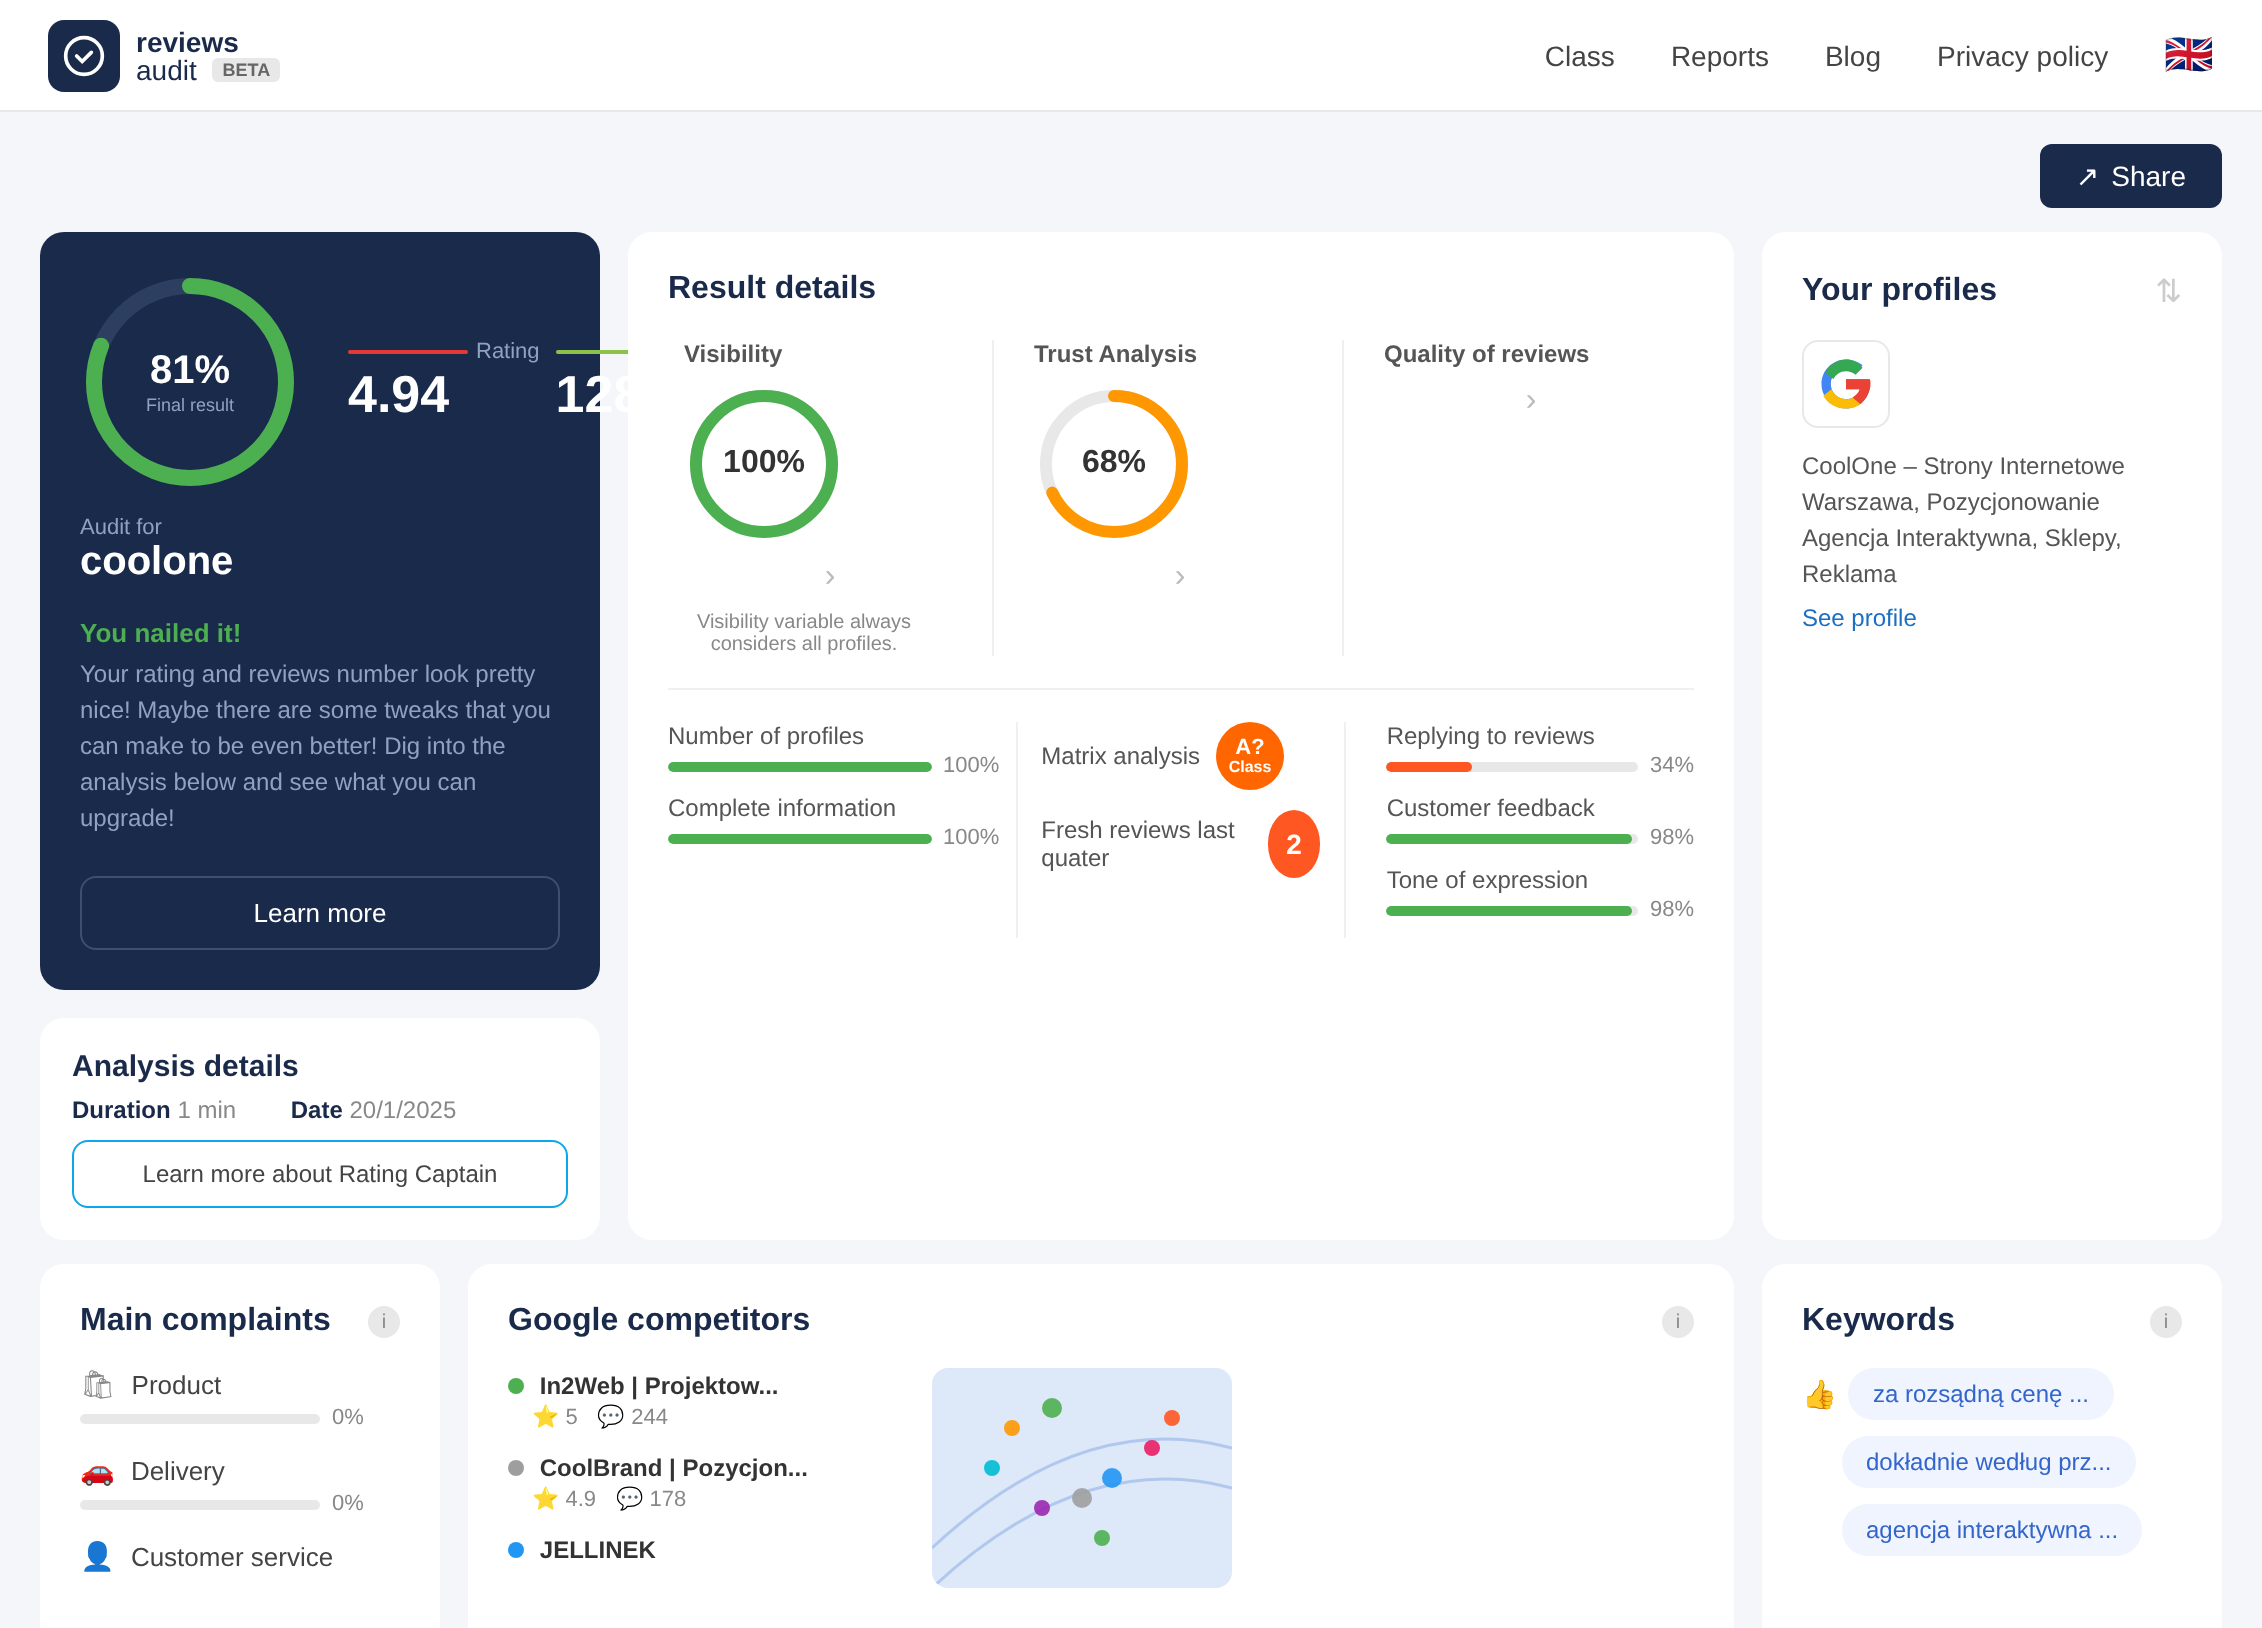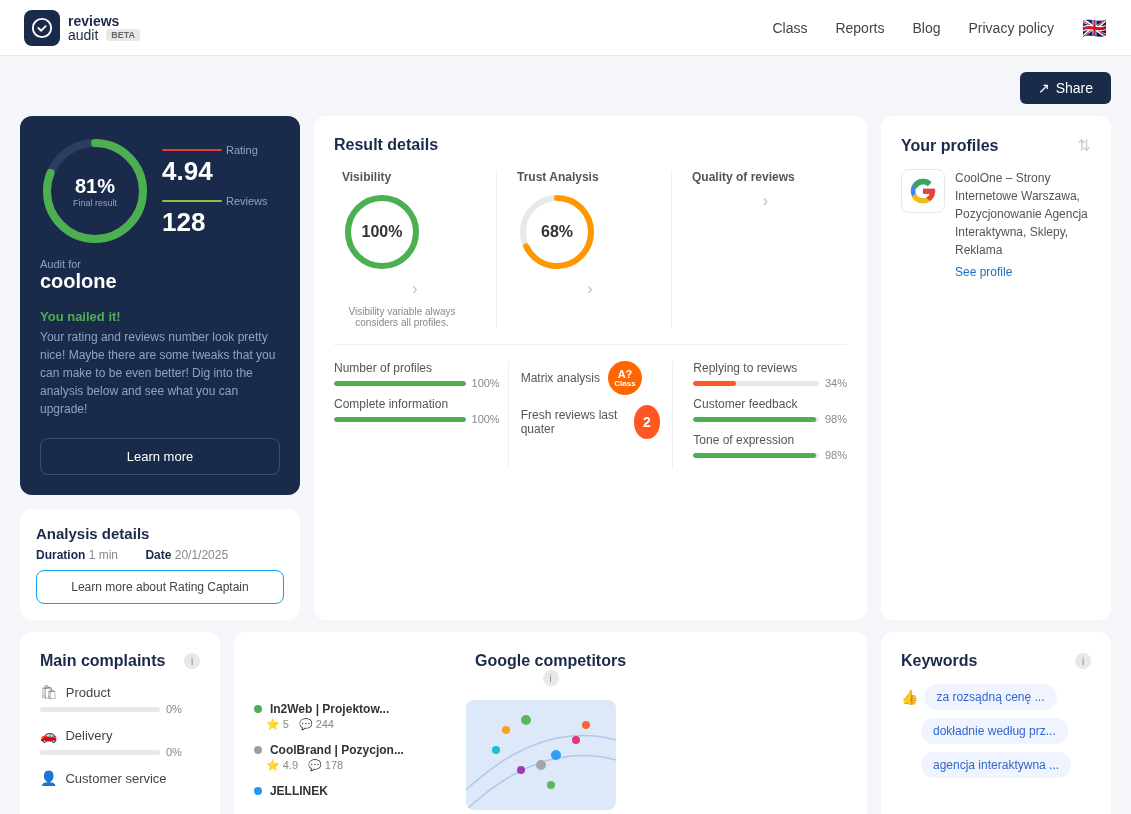--- a/index.html
+++ b/index.html
@@ -24,21 +24,21 @@
     .main-grid { display: grid; grid-template-columns: 280px 1fr 230px; gap: 14px; }
 
     
     .summary-card { background: #1a2a4a; color: #fff; border-radius: 12px; padding: 20px; display: flex; flex-direction: column; gap: 12px; }
     .summary-title { font-size: 18px; font-weight: 700; }
     .based-on { font-size: 11px; color: #8fa3c0; text-align: right; margin-top: -8px; }
     .summary-stats { display: flex; align-items: center; gap: 12px; }
     .donut-wrapper { position: relative; width: 110px; height: 110px; flex-shrink: 0; }
     .donut-wrapper svg { width: 110px; height: 110px; transform: rotate(-90deg); }
     .donut-center { position: absolute; top: 50%; left: 50%; transform: translate(-50%, -50%); text-align: center; }
-    .rating-reviews { display: flex; flex-direction: column; gap: 8px; }
+    .rating-reviews { display: flex; flex-direction: row; gap: 8px; margin-left: 12px; }
     .stat-item { }
     .stat-label { font-size: 11px; color: #8fa3c0; display: flex; align-items: center; gap: 4px; }
     .stat-line { width: 60px; height: 2px; border-radius: 1px; }
     .stat-value { font-size: 26px; font-weight: 800; color: #fff; }
     .audit-for { font-size: 11px; color: #8fa3c0; }
     .audit-name { font-size: 20px; font-weight: 700; color: #fff; }
     .you-nailed { color: #4caf50; font-weight: 700; font-size: 13px; margin-top: 4px; }
     .you-nailed-text { font-size: 12px; color: #8fa3c0; line-height: 1.5; margin-top: 4px; }
     .learn-more-btn { width: 100%; padding: 10px; border: 1px solid #3d5070; background: transparent; color: #fff; border-radius: 8px; cursor: pointer; font-size: 13px; font-weight: 500; margin-top: 8px; }
     .analysis-title { font-size: 15px; font-weight: 700; color: #1a2a4a; margin-bottom: 6px; }
@@ -71,21 +71,21 @@
     .metric-pct { font-size: 11px; color: #888; }
     .matrix-row { display: flex; align-items: center; gap: 8px; }
     .matrix-label { font-size: 12px; color: #555; }
     .matrix-badge { width: 34px; height: 34px; border-radius: 50%; background: #f60; color: #fff; font-size: 11px; font-weight: 700; display: flex; align-items: center; justify-content: center; flex-direction: column; line-height: 1; }
     .fresh-row { display: flex; align-items: center; gap: 8px; }
     .fresh-label { font-size: 12px; color: #555; }
     .fresh-badge { width: 34px; height: 34px; border-radius: 50%; background: #ff5722; color: #fff; font-size: 14px; font-weight: 700; display: flex; align-items: center; justify-content: center; }
 
     
     .profiles-card { background: #fff; border-radius: 12px; padding: 20px; }
-    .profile-item { display: flex; gap: 10px; align-items: flex-start; }
+    .profile-item { display: flex; gap: 10px; align-items: flex-start; flex-direction: column; }
     .profile-logo { width: 44px; height: 44px; border-radius: 8px; border: 1px solid #e8e8e8; display: flex; align-items: center; justify-content: center; flex-shrink: 0; }
     .profile-info { font-size: 12px; color: #555; line-height: 1.5; }
     .see-profile { color: #1a6fc4; font-size: 12px; cursor: pointer; text-decoration: none; display: block; margin-top: 4px; }
     .scroll-indicator { float: right; font-size: 16px; color: #ccc; cursor: pointer; }
 
     
     .second-row { display: grid; grid-template-columns: 200px 1fr 230px; gap: 14px; }
 
     
     .complaints-card { background: #fff; border-radius: 12px; padding: 20px; }
@@ -95,21 +95,21 @@
     .complaint-label-row { display: flex; align-items: center; gap: 8px; }
     .complaint-icon { font-size: 14px; color: #888; }
     .complaint-label { font-size: 13px; color: #444; }
     .complaint-bar-row { display: flex; align-items: center; gap: 6px; }
     .complaint-bar-bg { width: 120px; height: 5px; background: #e8e8e8; border-radius: 3px; }
     .complaint-bar-fill { height: 100%; background: #ccc; border-radius: 3px; }
     .complaint-pct { font-size: 11px; color: #888; }
 
     
     .competitors-card { background: #fff; border-radius: 12px; padding: 20px; }
-    .competitors-header { display: flex; align-items: center; justify-content: space-between; margin-bottom: 14px; flex-direction: column; }
+    .competitors-header { display: flex; align-items: center; justify-content: space-between; margin-bottom: 14px; }
     .competitors-inner { display: grid; grid-template-columns: 200px 1fr; gap: 12px; }
     .competitor-list { display: flex; flex-direction: column; gap: 10px; }
     .competitor-item { }
     .competitor-dot { display: inline-block; width: 8px; height: 8px; border-radius: 50%; margin-right: 4px; }
     .competitor-name { font-size: 12px; font-weight: 600; color: #333; }
     .competitor-stats { display: flex; gap: 10px; font-size: 11px; color: #888; margin-top: 2px; padding-left: 12px; }
     .competitor-stat { display: flex; align-items: center; gap: 2px; }
 
     
     .keywords-card { background: #fff; border-radius: 12px; padding: 20px; }

